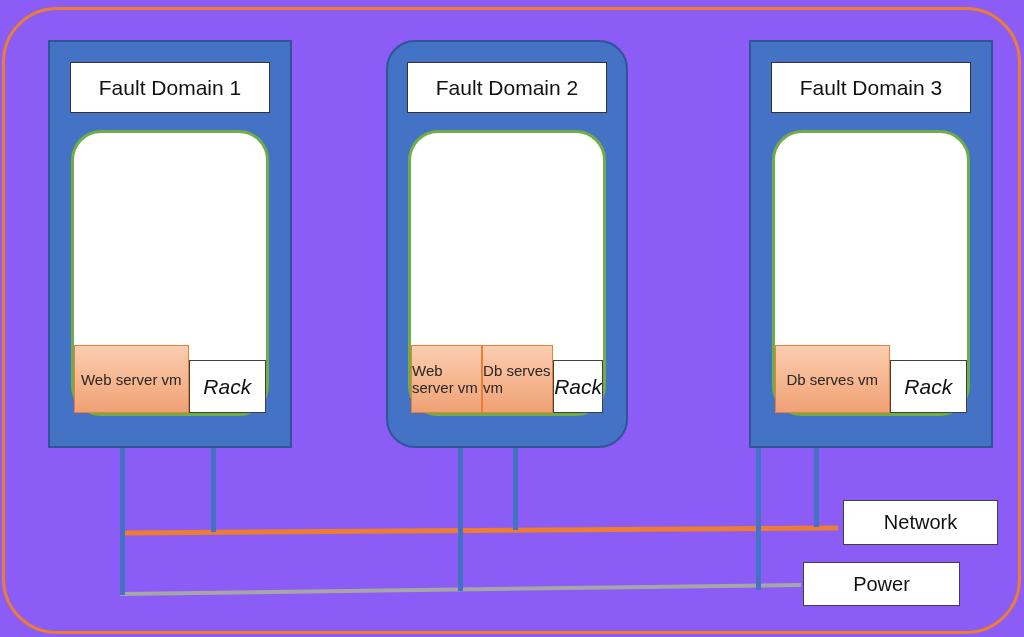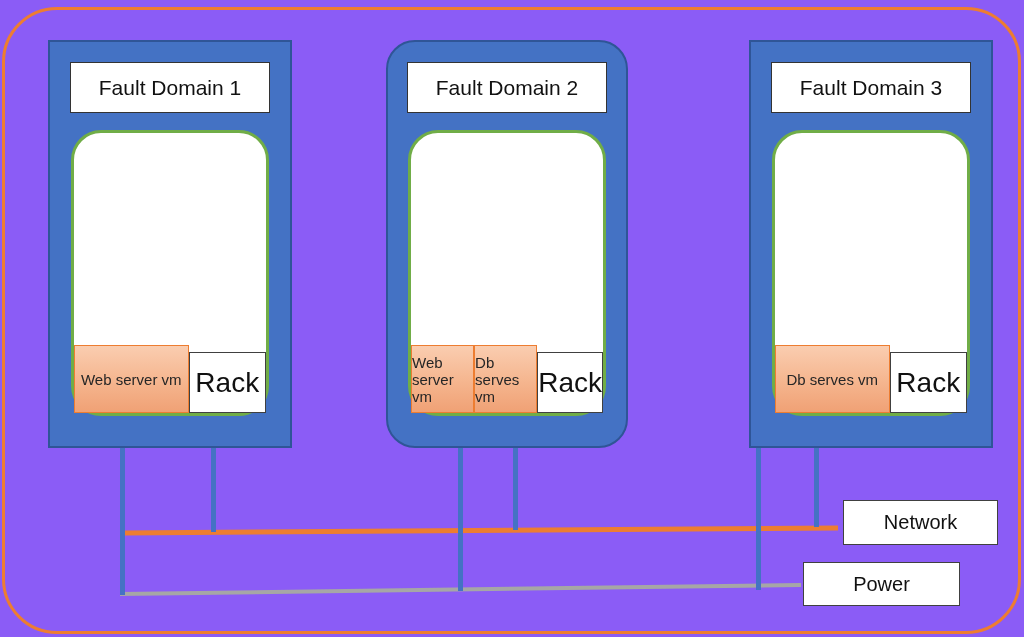--- a/index.html
+++ b/index.html
@@ -33,24 +33,24 @@
   }
   .vm{
     width:166px;height:68px;margin-top:17px;
     background:linear-gradient(to bottom,#FACDB0 0%,#F5B58E 55%,#F0A175 100%);
     border:1.5px solid #ED7D31;box-sizing:border-box;
     display:flex;align-items:center;justify-content:center;
     font-size:15px;color:#262626;
   }
   .vm.first{margin-top:42px;}
   .rack-box{
-    width:112px;height:61px;margin-top:15px;background:#ffffff;
+    width:112px;height:53px;margin-top:15px;background:#ffffff;
     border:1.5px solid #404040;box-sizing:border-box;
     display:flex;align-items:center;justify-content:center;
-    font-size:28px;color:#111111;
+    font-size:21px;color:#111111;font-style:italic;
   }
   .endbox{
     position:absolute;background:#ffffff;border:1.5px solid #404040;
     box-sizing:border-box;display:flex;align-items:center;justify-content:center;
     font-size:20px;color:#111111;
   }
   .network-box{left:843px;top:500px;width:155px;height:45px;}
   .power-box{left:803px;top:562px;width:157px;height:44px;}
 </style>
 </head>

